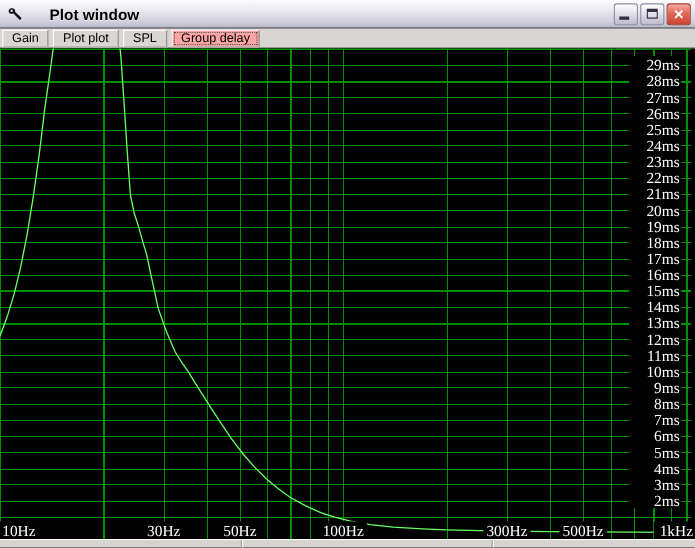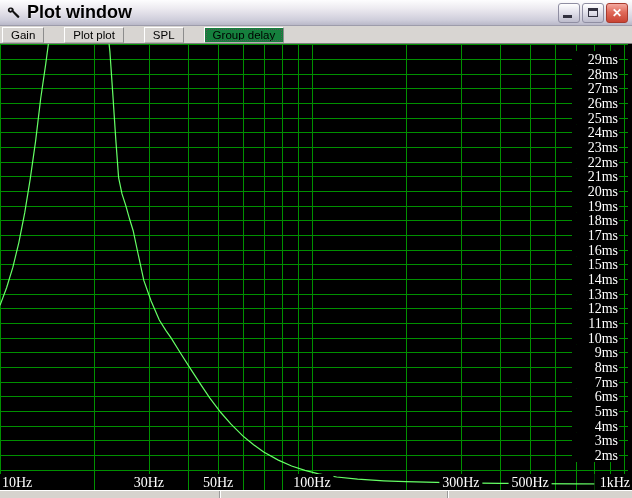--- a/index.html
+++ b/index.html
@@ -9,51 +9,51 @@
     font-family:"Liberation Sans",sans-serif;background:#000;
   }
   
   .titlebar{
     position:absolute;left:0;top:0;width:632px;height:26px;
     background:linear-gradient(180deg,#fdfdfe 0%,#eceaf0 35%,#cfcedb 80%,#b9b8c8 100%);
     display:flex;align-items:center;padding:0 4px;
     border-bottom:1px solid #9d9cab;
   }
   .titlebar .appicon{width:16px;height:16px;margin:0 5px 0 2px;flex:0 0 auto;}
-  .titlebar .title{font-size:18px;font-weight:bold;color:#000;flex:1 1 auto;
-    text-shadow:0 1px 0 rgba(255,255,255,.6);}
+  .titlebar .title{font-size:14px;font-weight:bold;color:#000;flex:1 1 auto;
+    text-shadow:0 1px 0 rgba(255,255,255,.6);margin-left:18px;}
   .winbtn{
     width:22px;height:20px;margin-left:2px;border-radius:3px;
     border:1px solid #8f8ea2;display:flex;align-items:center;justify-content:center;
     background:linear-gradient(180deg,#ffffff 0%,#e3e2ec 45%,#bdbccc 100%);
     padding:0;cursor:default;position:relative;
   }
   .winbtn.close{
     background:linear-gradient(180deg,#f4a9a0 0%,#e06a5a 45%,#c94434 100%);
     border-color:#a83a2d;color:#fff;font-size:12px;font-weight:bold;
     font-family:"Liberation Sans",sans-serif;line-height:1;
   }
   .glyph-min{position:absolute;left:4px;bottom:4px;width:9px;height:3px;background:#32313f;}
   .glyph-max{width:10px;height:9px;border:1px solid #32313f;border-top:3px solid #32313f;background:transparent;}
   
   .tabstrip{
     position:absolute;left:0;top:26px;width:632px;height:18px;
     background:#d8d5d2;border-bottom:1px solid #7e7e7e;
     display:flex;align-items:flex-start;padding:1px 0 0 2px;
   }
   .tab{
-    height:16px;margin-right:20px;padding:1px 8px 0 8px;
+    height:16px;margin-right:4px;padding:1px 8px 0 8px;
     font-family:"Liberation Sans",sans-serif;font-size:11.5px;color:#000;
     background:#d8d5d2;
     border-top:1px solid #ffffff;border-left:1px solid #ffffff;
     border-right:1px solid #8c8c8c;border-bottom:1px solid #b5b2af;
     white-space:nowrap;cursor:default;
   }
   .tab.selected{
-    outline:1px dotted #555;outline-offset:-3px;background:#15803d;
+    outline:1px dotted #555;outline-offset:-3px;background:#fca5a5;
   }
   
   .plot{position:absolute;left:0;top:44px;width:560px;height:446px;background:#000;}
   
   .statusbar{
     position:absolute;left:0;top:490px;width:632px;height:8px;
     background:#d6d3ce;border-top:1px solid #ffffff;display:flex;
   }
   .statusbar .panel{height:100%;border-right:1px solid #9a9a9a;box-shadow:1px 0 0 #fff;}
   .statusbar .p1{width:220px;}

